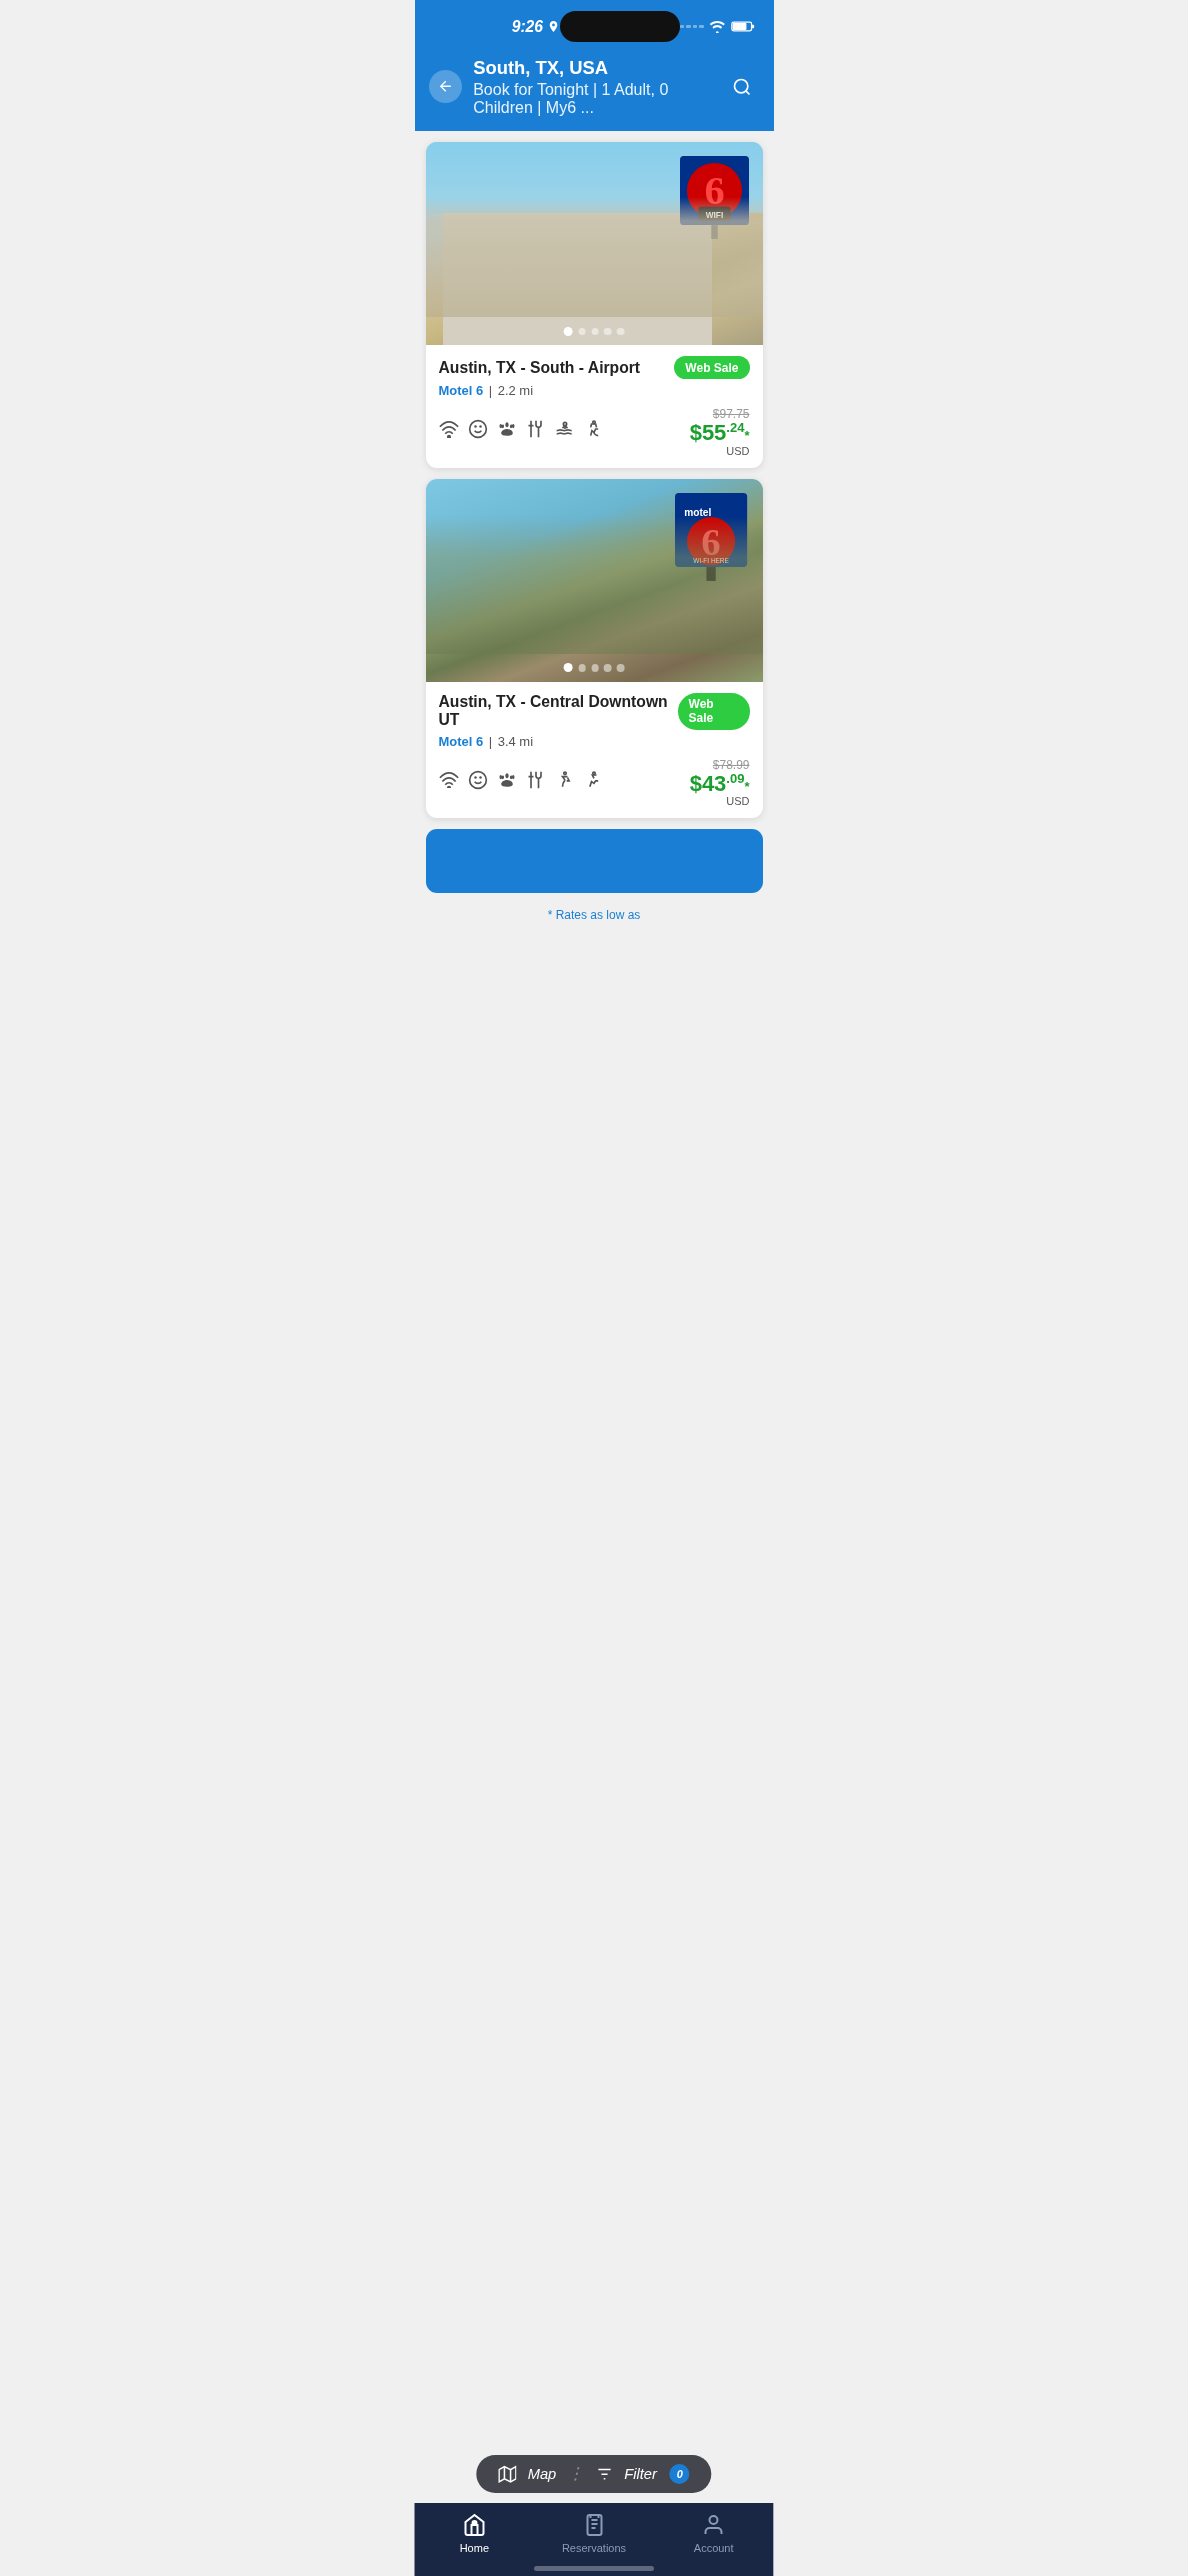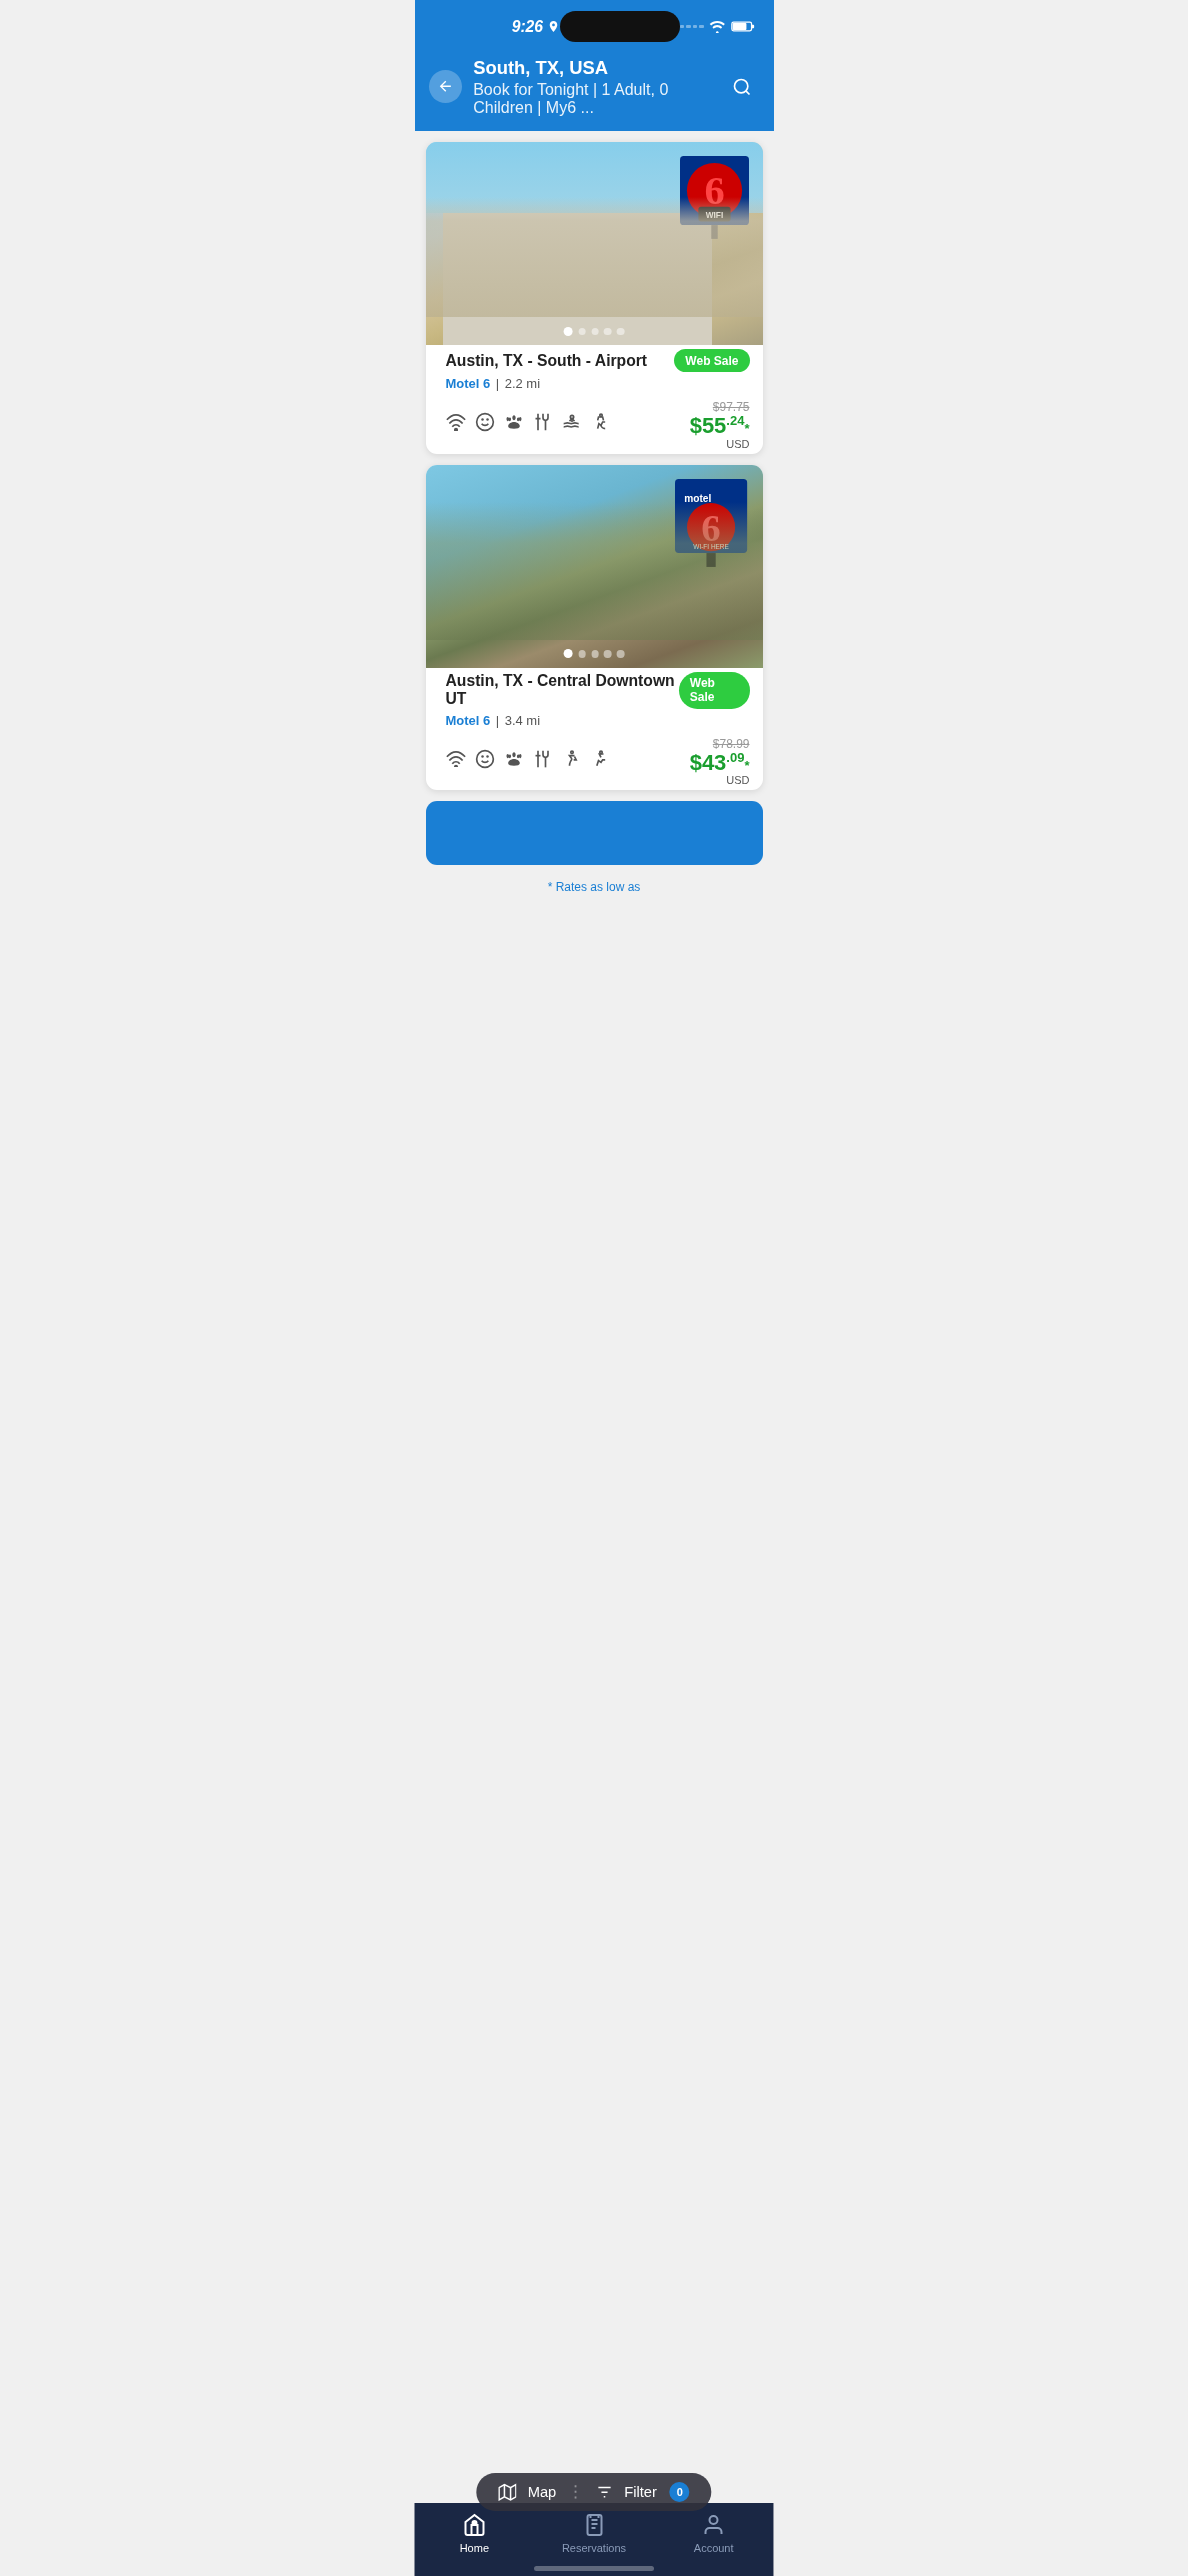--- a/index.html
+++ b/index.html
@@ -130,22 +130,21 @@
       width: 7.4px; height: 7.4px;
       border-radius: 50%;
       background: rgba(255,255,255,0.5);
     }
     .dot.active {
       background: white;
       width: 9.2px; height: 9.2px;
     }
 
     .hotel-info {
-      padding: 4px 13px;
-      margin-left: 7px;
+      padding: 11px 13px;
     }
     .hotel-name-row {
       display: flex;
       align-items: center;
       justify-content: space-between;
       margin-bottom: 3.7px;
     }
     .hotel-name {
       font-size: 15.7px;
       font-weight: 700;
@@ -211,34 +210,35 @@
     }
     .currency {
       color: #555;
       font-size: 11px;
       text-align: right;
     }
 
     
     .map-filter-bar {
       position: fixed;
-      bottom: 65px;
+      bottom: 83px;
       left: 50%;
       transform: translateX(-50%);
       background: rgba(50, 50, 60, 0.9);
       border-radius: 28px;
       padding: 9.2px 22px;
       display: flex;
       align-items: center;
       gap: 11px;
       color: white;
       font-size: 14.7px;
       font-weight: 500;
       z-index: 100;
       cursor: pointer;
+      font-style: italic;
     }
     .map-filter-divider {
       color: rgba(255,255,255,0.4);
       font-size: 16.6px;
     }
     .filter-badge {
       background: #1a7fd4;
       color: white;
       width: 20px; height: 20px;
       border-radius: 50%;

